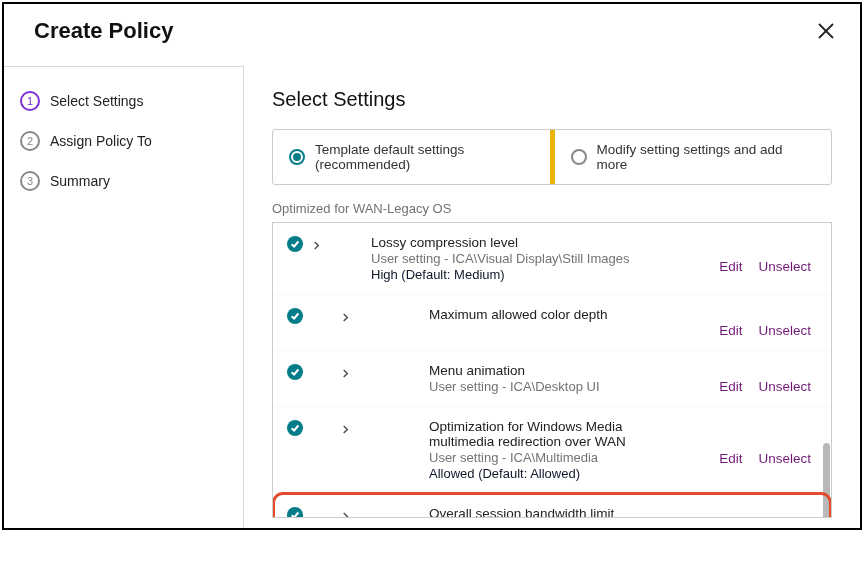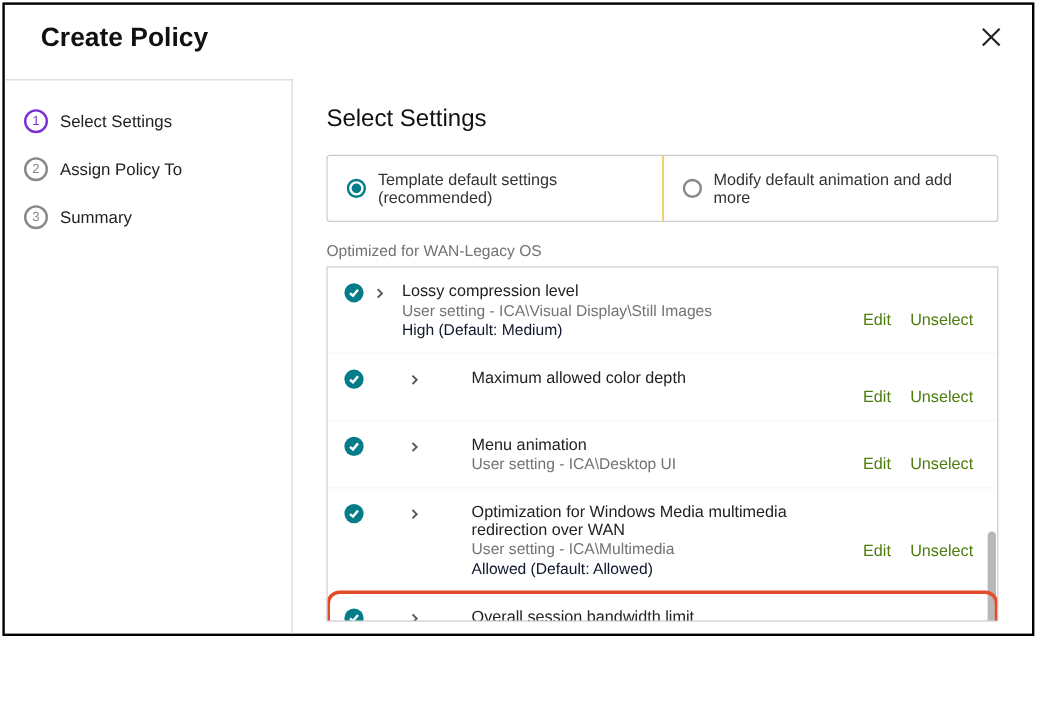--- a/index.html
+++ b/index.html
@@ -93,21 +93,21 @@
   .toggle-opt {
     flex: 1;
     padding: 12px 16px;
     display: flex;
     align-items: center;
     gap: 10px;
     font-size: 13.5px;
     color: #333;
     cursor: pointer;
   }
-  .toggle-opt:first-child { border-right: 1px solid #eab308; }
+  .toggle-opt:first-child { border-right: 5px solid #eab308; }
   .radio {
     width: 16px; height: 16px;
     border-radius: 50%;
     border: 2px solid #888;
     flex-shrink: 0;
     display:flex;align-items:center;justify-content:center;
   }
   .toggle-opt.selected .radio { border-color: #057d88; }
   .toggle-opt.selected .radio::after {
     content:''; width:8px; height:8px; border-radius:50%; background:#057d88;
@@ -147,34 +147,34 @@
     display:flex;align-items:center;justify-content:center;
   }
   .check-badge svg { width:10px; height:10px; stroke:#fff; stroke-width:2.5; fill:none; }
   .chev {
     width: 12px; height: 14px;
     flex-shrink: 0;
     margin-top: 2px;
     cursor: pointer;
   }
   .chev svg { width:7px; height:11px; stroke:#555; stroke-width:1.8; fill:none; }
-  .setting-text { flex: 1; }
+  .setting-text { flex: 1; margin-left: 36px; }
   .setting-name { font-size: 13.5px; color: #222; }
   .setting-path { font-size: 13px; color: #737373; margin-top: 1px; }
   .setting-value { font-size: 13px; color: #0f172a; margin-top: 1px; }
   .actions {
     display: flex;
     gap: 16px;
     align-self: center;
     margin-left: 8px;
     margin-top: 16px;
   }
   .action-link {
     font-size: 13.5px;
-    color: #4d7c0f;
+    color: #701a75;
     cursor: pointer;
   }
   .highlighted {
     outline: 3px solid #e34b2a;
     outline-offset: -2px;
     border-radius: 10px;
   }
 </style>
 </head>
 <body>
@@ -206,21 +206,21 @@
       </div>
     <div class="main">
       <div class="main-title">Select Settings</div>
       <div class="toggle-row" id="toggle-row">
           <div class="toggle-opt selected">
     <div class="radio"></div>
     <span>Template default settings (recommended)</span>
           </div>
           <div class="toggle-opt">
     <div class="radio"></div>
-    <span>Modify default animation and add more</span>
+    <span>Modify setting settings and add more</span>
           </div>
         </div>
       <div class="template-label">Optimized for WAN-Legacy OS</div>
       <div class="settings-list" id="settings-list">
         <div class="scroll-track"></div>
       <div class="setting-row">
     <div class="check-badge">
       <svg viewBox="0 0 12 12">
                 <polyline points="2,6.5 5,9 10,3"></polyline>
               </svg>

